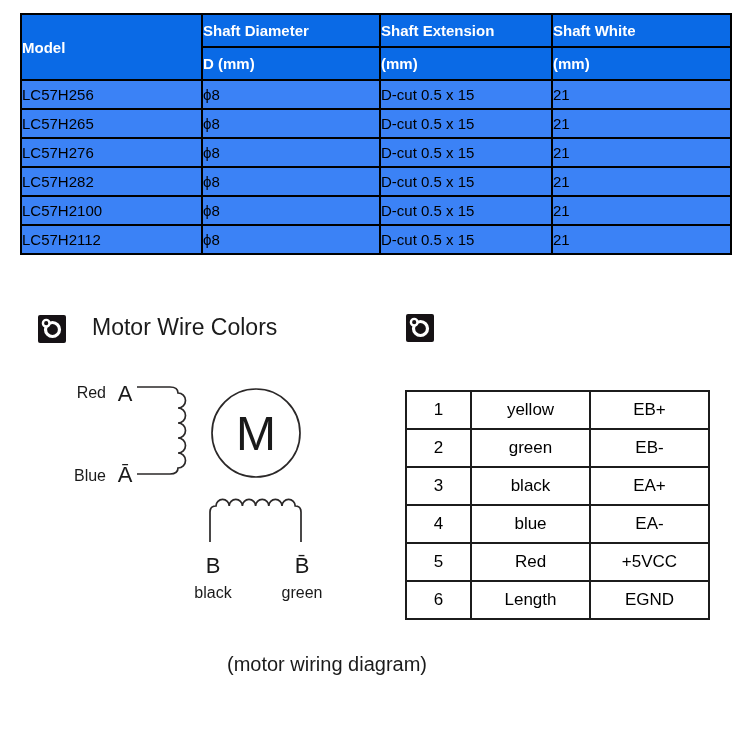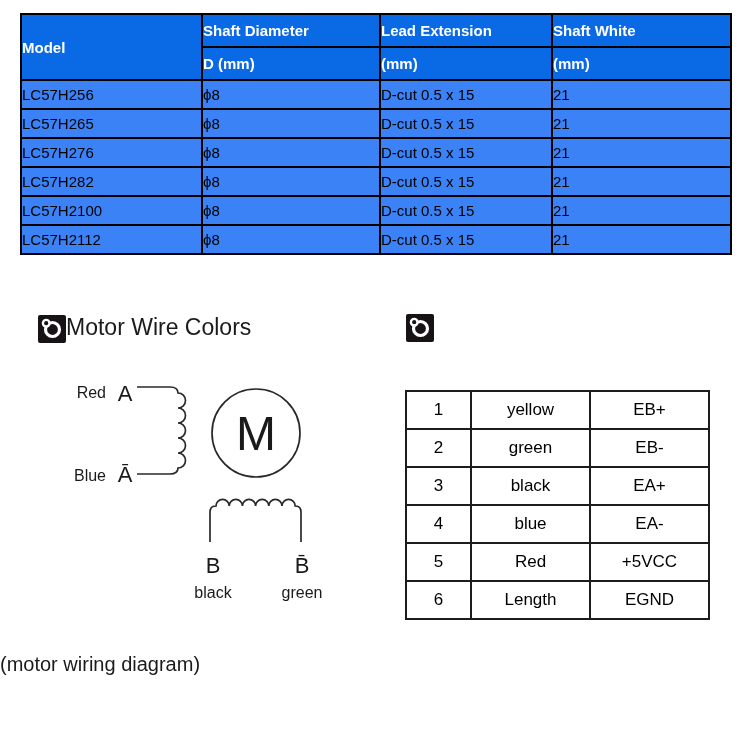--- a/index.html
+++ b/index.html
@@ -23,21 +23,21 @@
     padding:0;
   }
   table.spec thead th{
     background:#0a6ae6;color:#ffffff;
     font-weight:bold;height:31px;font-size:15px;
   }
   table.spec tbody td{height:27px;color:#000000;background:#3b82f6;}
 
   
   .section-heading{
-    position:absolute;display:flex;align-items:flex-start;gap:0;
+    position:absolute;display:flex;align-items:flex-start;gap:26px;
     font-size:23px;color:#1b1b1b;line-height:27px;
   }
   .heading-motor{left:38px;top:314px;}
   .heading-encoder{left:406px;top:313px;}
   .heading-icon{flex:0 0 auto;margin-top:1px;}
 
   
   .motor-svg{position:absolute;left:30px;top:360px;}
   .motor-svg path, .motor-svg circle{fill:none;stroke:#2b2828;stroke-width:1.7;}
   .motor-svg text{fill:#1a1a1a;stroke:none;}
@@ -53,40 +53,40 @@
   }
   table.encoder td{
     border:2px solid #1c1c1c;
     text-align:center;vertical-align:middle;
     height:36px;background:#ffffff;padding:0;
   }
 
   
   .caption{
     position:absolute;left:0;top:653px;width:654px;
-    font-size:20px;color:#1b1b1b;
+    text-align:center;font-size:20px;color:#1b1b1b;
   }
 </style>
 </head>
 <body>
 
 <div class="page">
 
   <table class="spec">
     <colgroup>
       <col style="width:181px">
         <col style="width:178px">
         <col style="width:172px">
         <col style="width:179px">
     </colgroup>
     <thead>
       <tr>
         <th rowspan="2">Model</th>
         <th>Shaft Diameter</th>
-        <th>Lead Extension</th>
+        <th>Shaft Extension</th>
         <th>Shaft White</th>
       </tr>
       <tr>
         <th>D (mm)</th>
         <th>(mm)</th>
         <th>(mm)</th>
       </tr>
     </thead>
     <tbody>
       <tr>

